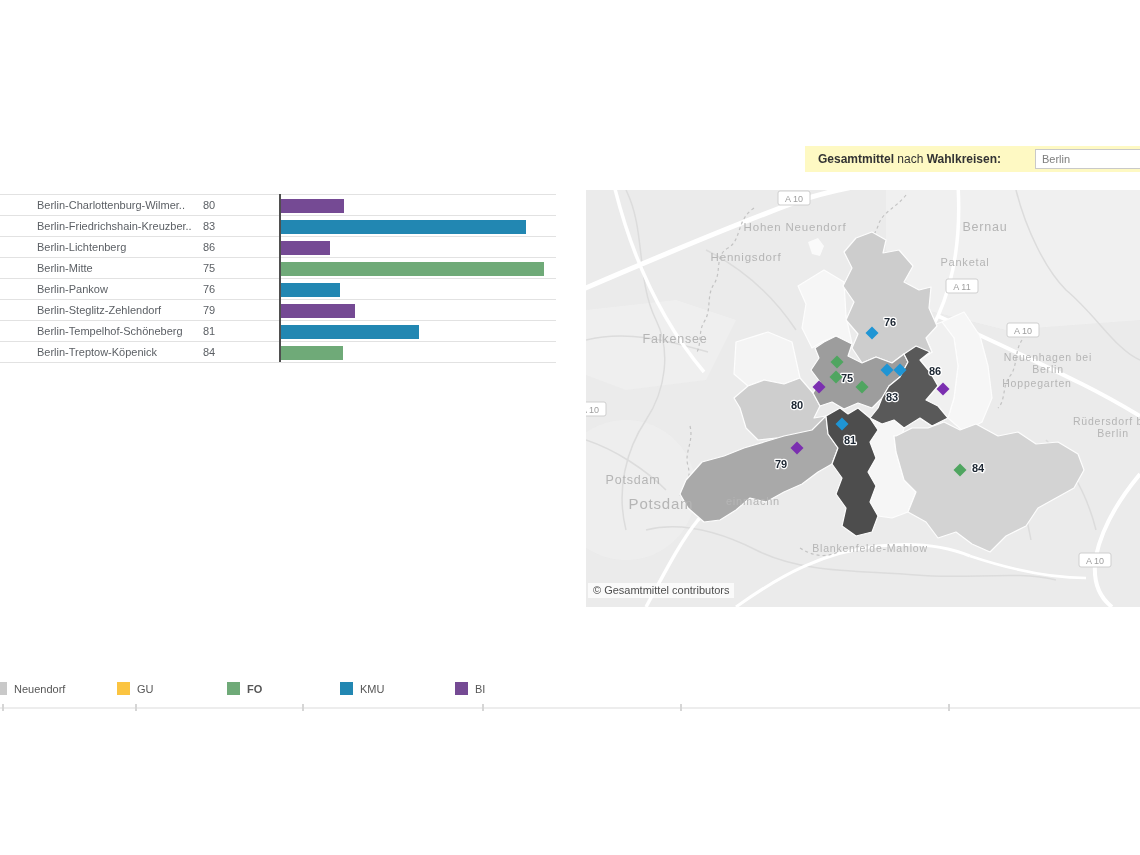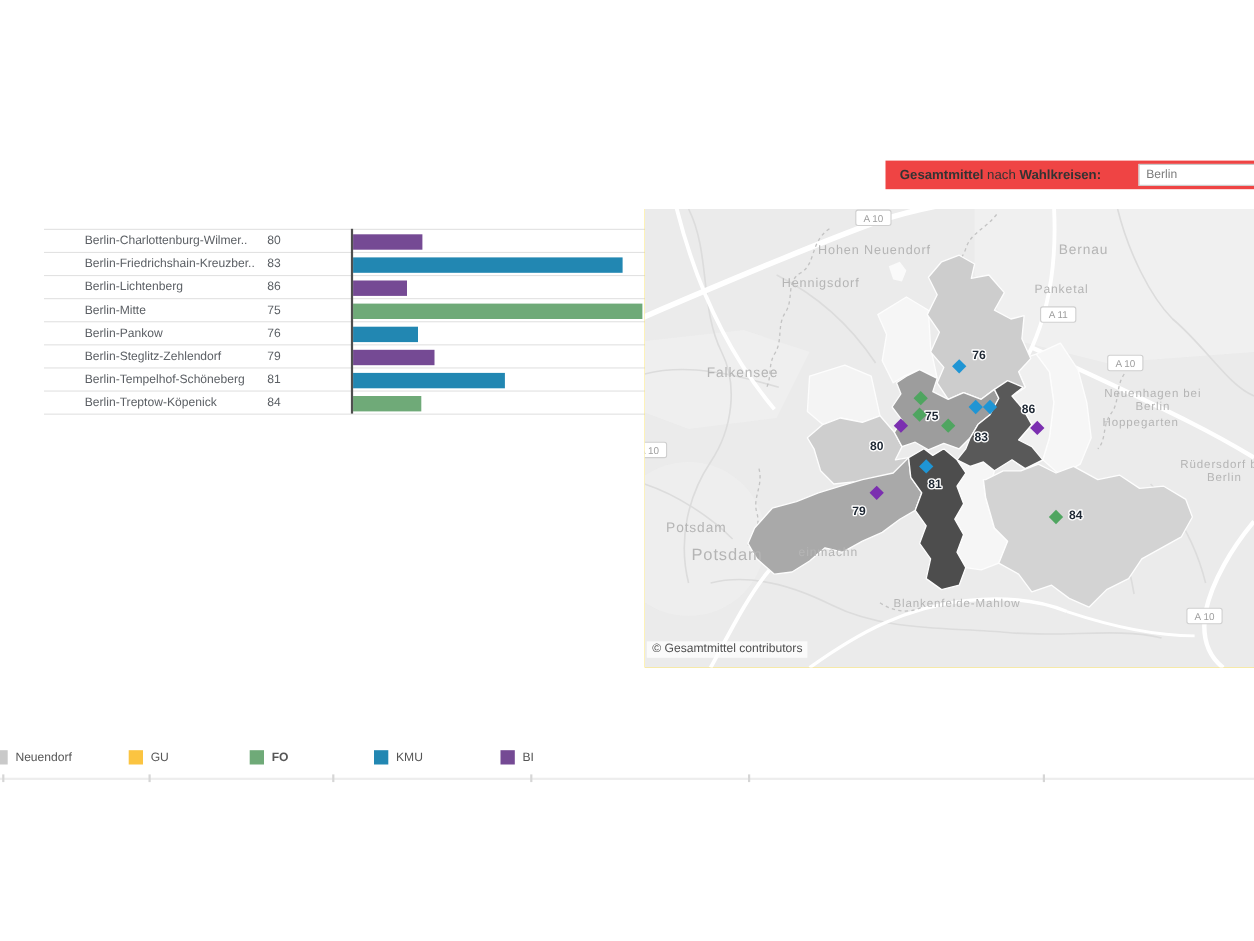--- a/index.html
+++ b/index.html
@@ -3,31 +3,31 @@
 <meta charset="utf-8">
 <style>
   html,body{margin:0;padding:0;}
   body{
     width:1140px;height:855px;position:relative;overflow:hidden;background:#ffffff;
     font-family:"Liberation Sans", sans-serif;
   }
   
   .filter-bar{
     position:absolute;left:805px;top:146px;width:335px;height:26px;
-    background:#ef4444;display:flex;align-items:center;
+    background:#fef9c3;display:flex;align-items:center;
   }
   .filter-label{margin-left:13px;font-size:12px;color:#333;white-space:pre;}
   .filter-label b{font-weight:bold;}
   .filter-input{
     position:absolute;left:230px;top:3px;width:108px;height:20px;box-sizing:border-box;
     border:1px solid #c9c9c9;background:#fff;font-size:11px;color:#7d7d7d;
     padding:2px 6px;font-family:"Liberation Sans", sans-serif;outline:none;
   }
   
-  .chart-panel{position:absolute;left:0;top:208px;width:556px;margin-left:40px;}
+  .chart-panel{position:absolute;left:0;top:194px;width:556px;}
   .chart-rows{border-bottom:1px solid #e2e2e2;}
   .chart-row{position:relative;height:21px;box-sizing:border-box;border-top:1px solid #e2e2e2;}
   .row-label{
     position:absolute;left:37px;top:0;width:160px;height:21px;line-height:21px;
     font-size:11px;color:#5b5f64;white-space:nowrap;overflow:hidden;
   }
   .row-value{position:absolute;left:203px;top:0;height:21px;line-height:21px;font-size:11px;color:#5b5f64;}
   .row-bar{position:absolute;top:4px;height:14px;}
   .axis-line{position:absolute;left:279px;top:0;width:2px;background:#4f4f4f;}
   .x-axis{position:absolute;left:0;width:556px;height:20px;}

